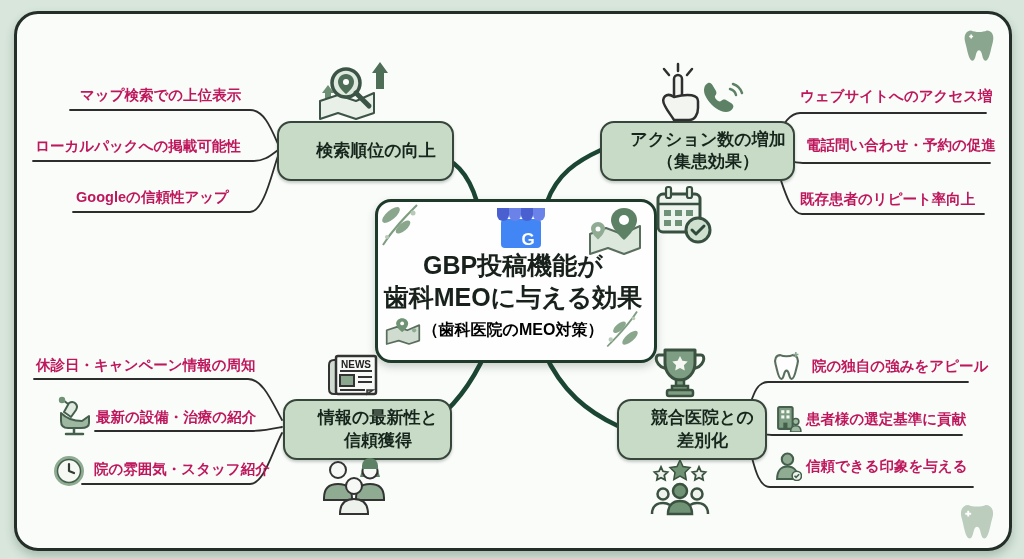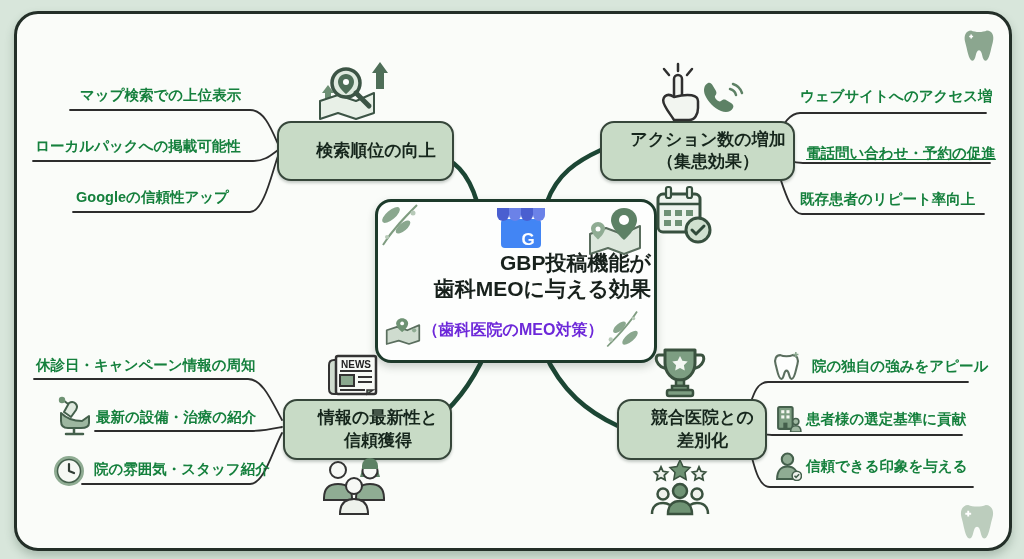--- a/index.html
+++ b/index.html
@@ -25,29 +25,29 @@
   #node-tl{left:277px;top:121px;width:152px;height:56px;}
   #node-tr{left:600px;top:121px;width:170px;height:56px;}
   #node-bl{left:283px;top:399px;width:144px;height:57px;}
   #node-br{left:617px;top:399px;width:125px;height:57px;}
   #center-node{
     left:375px;top:199px;width:276px;height:158px;
     background:#fdfefd;border:3px solid #1d3a2b;border-radius:16px;
     box-shadow:0 4px 8px rgba(30,50,40,.22);
   }
   .center-title{
-    left:375px;top:250px;width:276px;text-align:right;
-    font-size:21px;font-weight:800;color:#18211c;line-height:1.26;
+    left:375px;top:250px;width:276px;text-align:center;
+    font-size:25px;font-weight:800;color:#18211c;line-height:1.26;
   }
   .center-sub{
     left:375px;top:320px;width:276px;text-align:center;
-    font-size:16px;font-weight:800;color:#6d28d9;
+    font-size:16px;font-weight:800;color:#000000;
   }
   .leaf{
-    font-size:14.5px;font-weight:700;color:#15803d;white-space:nowrap;
+    font-size:14.5px;font-weight:700;color:#be185d;white-space:nowrap;
   }
   .leaf.center{text-align:center;}
   svg{display:block;}
   .svgtext{font-family:"Liberation Sans",sans-serif;}
 </style>
 </head>
 <body>
 
 <div class="abs" id="card"></div>
 
@@ -193,21 +193,21 @@
         <rect x="23" y="26" width="7" height="6"></rect>
         <rect x="34" y="26" width="7" height="6"></rect>
         <rect x="12" y="36" width="7" height="6"></rect>
         <rect x="23" y="36" width="7" height="6"></rect>
       </g>
     <circle cx="46" cy="46" r="12" fill="#cfe0cf" stroke="#37503f" stroke-width="3"></circle>
     <path d="M40,46 l4,4 l8,-8" stroke="#2f4a3a" stroke-width="3" fill="none" stroke-linecap="round" stroke-linejoin="round"></path>
   </svg>
 </div>
 <div class="abs leaf" style="left:800px;top:87px;">ウェブサイトへのアクセス増</div>
-<div class="abs leaf" style="left:806px;top:144px;text-decoration:underline;">電話問い合わせ・予約の促進</div>
+<div class="abs leaf" style="left:806px;top:136px;">電話問い合わせ・予約の促進</div>
 <div class="abs leaf" style="left:800px;top:190px;">既存患者のリピート率向上</div>
 
 <div class="abs" style="left:325px;top:351px;">
   <svg width="56" height="50" viewBox="0 0 56 50">
     <path d="M9,9 h5 v34 h-5 c-3,0 -5,-2 -5,-5 v-24 c0,-3 2,-5 5,-5 z" fill="#cfdccf" stroke="#333333" stroke-width="2"></path>
     <rect x="11" y="5" width="40" height="38" rx="2" fill="#f7faf6" stroke="#333333" stroke-width="2.5"></rect>
     <text class="svgtext" x="31" y="17" font-size="10" font-weight="bold" fill="#222222" text-anchor="middle">NEWS</text>
     <line x1="15" y1="20" x2="47" y2="20" stroke="#333333" stroke-width="2"></line>
     <rect x="15" y="24" width="14" height="11" fill="#8aa78e" stroke="#333333" stroke-width="2"></rect>
     <line x1="33" y1="26" x2="47" y2="26" stroke="#333333" stroke-width="2"></line>

